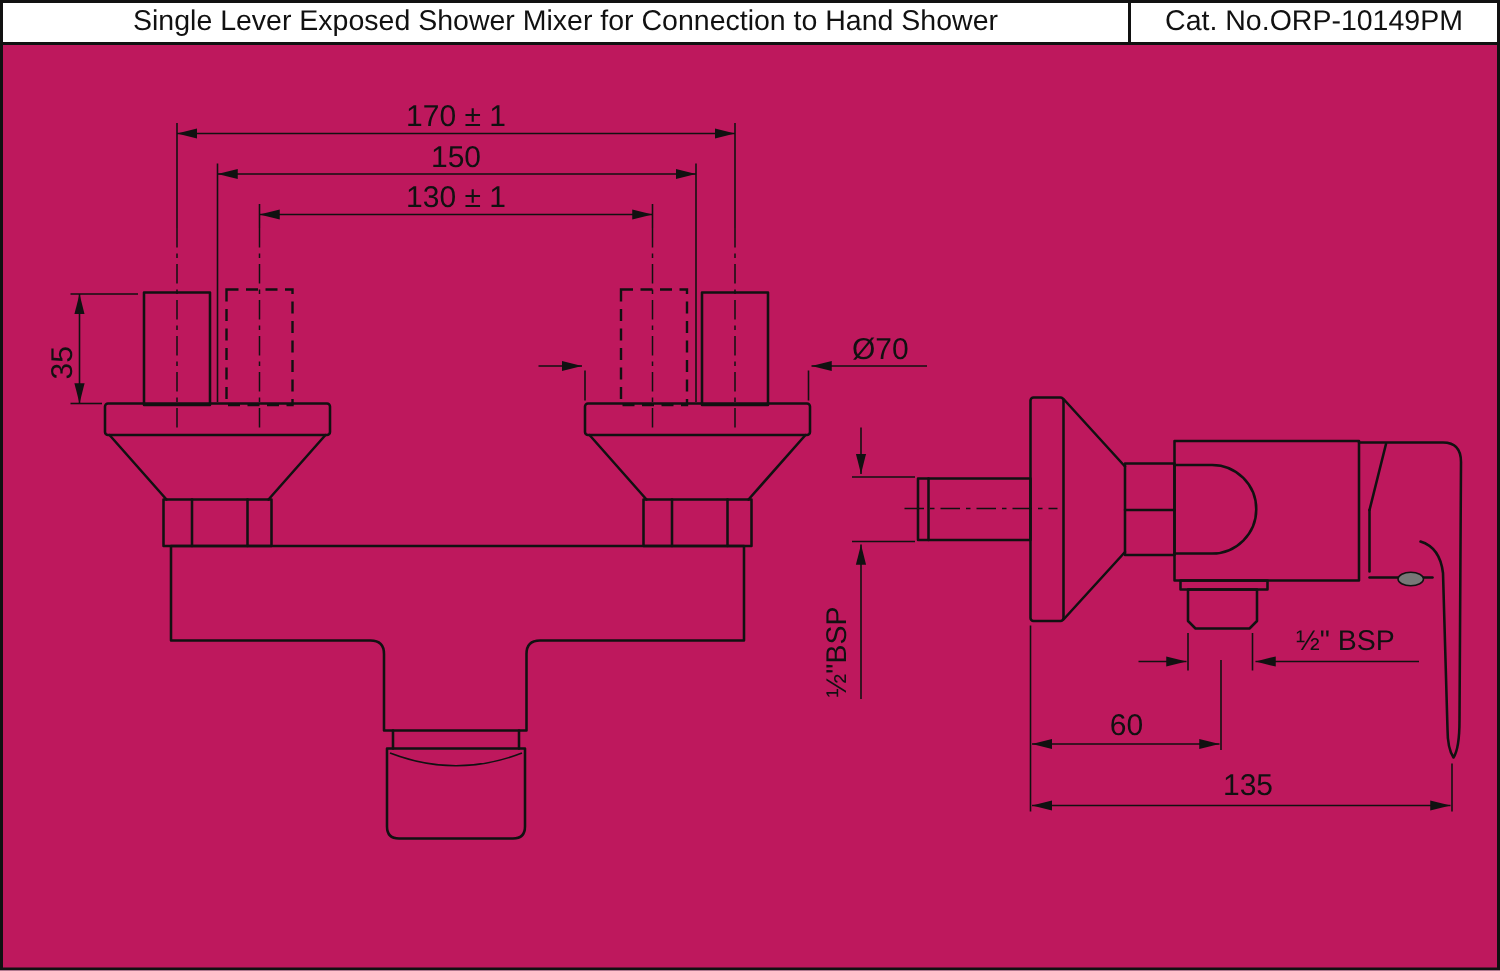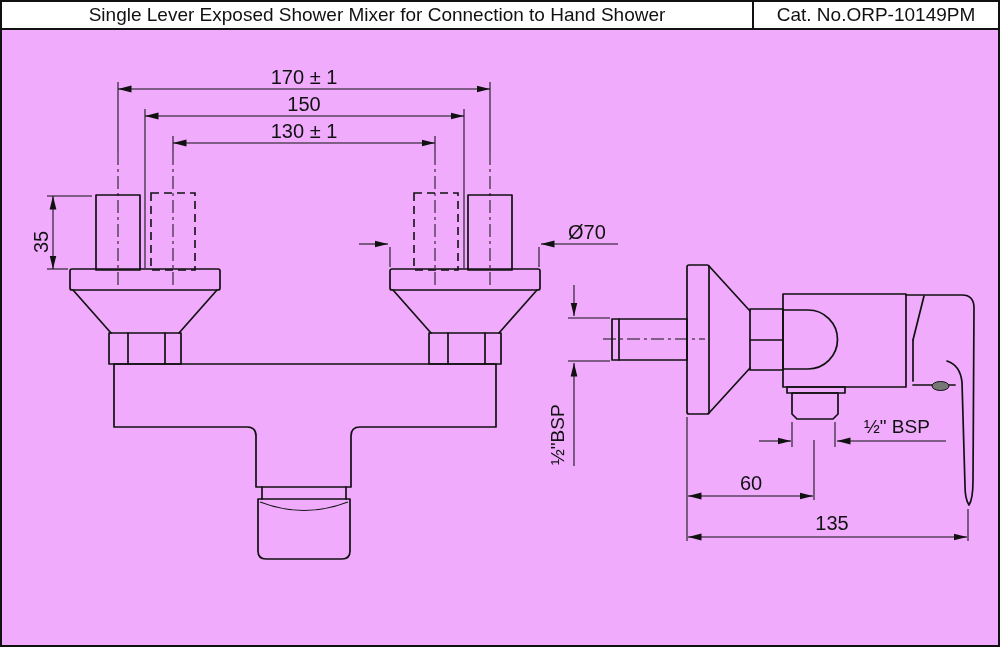--- a/index.html
+++ b/index.html
@@ -1,18 +1,18 @@
 <!DOCTYPE html>
 <html><head>
 <meta charset="utf-8">
 <style>
   html,body{margin:0;padding:0;background:#fff;}
   .sheet{
     position:relative;width:1000px;height:647px;box-sizing:border-box;
-    border:2px solid #111;background:#f0abfc;
+    border:2px solid #111;background:#be185d;
     font-family:"Liberation Sans",sans-serif;color:#111;
   }
   .titlebar{
     position:absolute;top:0;left:0;right:0;height:28px;box-sizing:border-box;
     border-bottom:2px solid #111;display:flex;align-items:stretch;background:#fff;z-index:2;
   }
   .title-cell{
     flex:1;display:flex;align-items:center;justify-content:center;
     font-size:19px;white-space:nowrap;overflow:hidden;
   }

